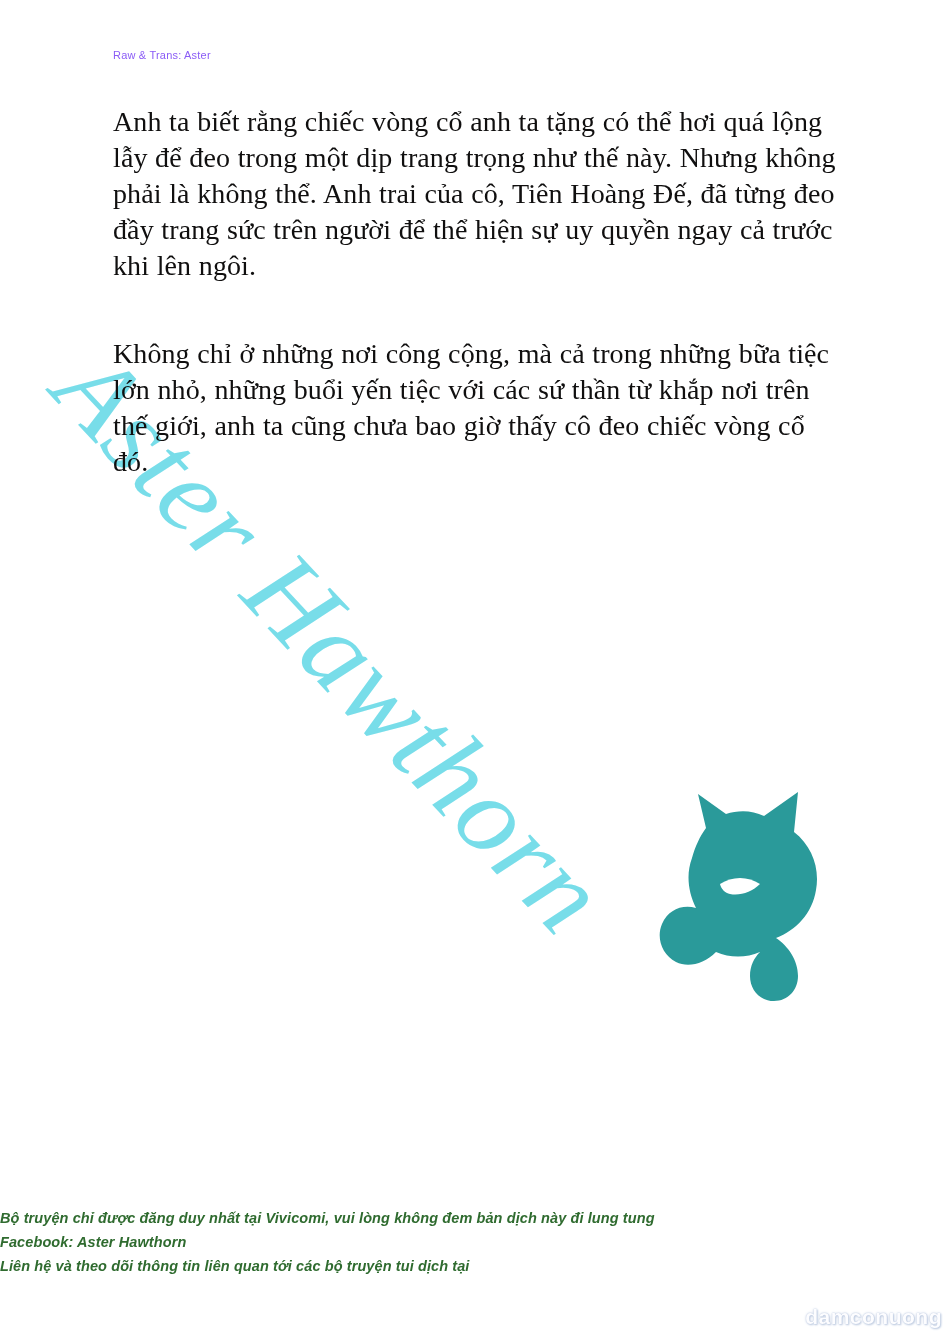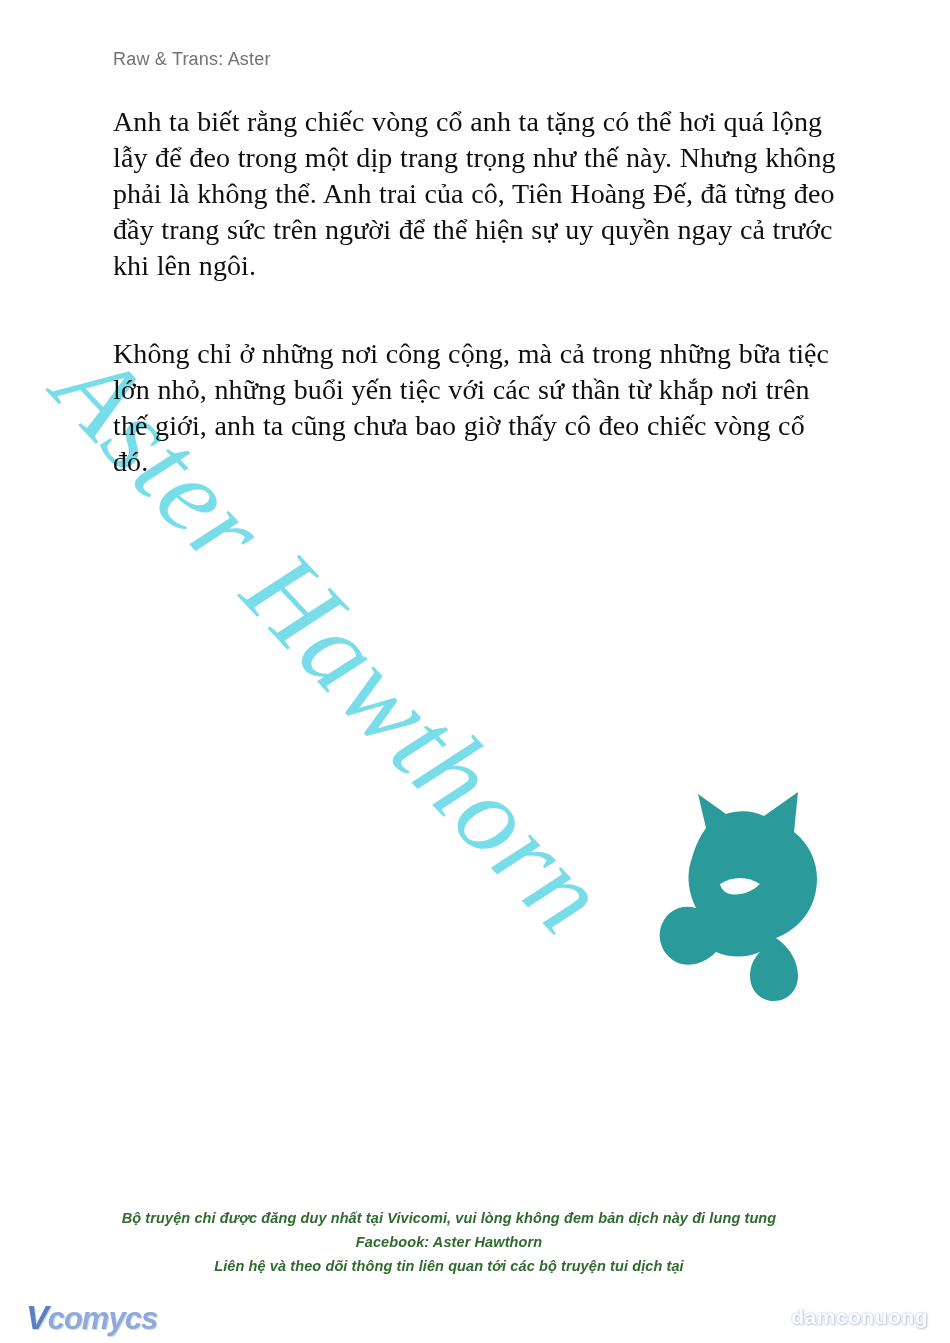--- a/index.html
+++ b/index.html
@@ -16,22 +16,22 @@
     height: 1343px;
     background: #ffffff;
     overflow: hidden;
   }
   
   .doc-header {
     position: absolute;
     left: 113px;
     top: 49px;
     font-family: "Liberation Sans", sans-serif;
-    font-size: 18px;
-    color: #737373;
+    font-size: 11px;
+    color: #8b5cf6;
     letter-spacing: 0.2px;
     white-space: nowrap;
   }
   
   .content {
     position: absolute;
     left: 113px;
     top: 104px;
     width: 730px;
     z-index: 3;
@@ -78,21 +78,21 @@
   }
   .wm-cat svg { display: block; width: 100%; height: 100%; }
 
   
   .note {
     position: absolute;
     left: 0;
     top: 1206px;
     width: 898px;
     z-index: 4;
-    text-align: center;
+    text-align: left;
     font-family: "Liberation Sans", sans-serif;
     font-weight: bold;
     font-style: italic;
     font-size: 14.5px;
     line-height: 24px;
     color: #2f6b2f;
     letter-spacing: 0.1px;
   }
   .note div { white-space: nowrap; }
 
@@ -119,21 +119,21 @@
     color: #8fa9d8;
     line-height: 44px;
     text-shadow: 1px 1px 0 #c9d6ec;
   }
   .logo .v-mark {
     color: #5a7fc4;
     font-size: 34px;
   }
   .brandmark {
     position: absolute;
-    right: 22px;
+    right: 8px;
     top: 1302px;
     z-index: 6;
     font-family: "Liberation Sans", sans-serif;
     font-size: 21px;
     font-weight: bold;
     letter-spacing: 0.5px;
     color: #fdfdff;
     text-shadow:
        0 0 1px #aebdd8,
        0 0 3px #cfd9ea,
@@ -186,17 +186,16 @@
   </div>
 
   <div class="note">
     <div>Bộ truyện chỉ được đăng duy nhất tại Vivicomi, vui lòng không đem bản dịch này đi lung tung</div>
     <div>Facebook: Aster Hawthorn</div>
     <div>Liên hệ và theo dõi thông tin liên quan tới các bộ truyện tui dịch tại</div>
   </div>
 
   <div class="bottom-bar"></div>
 
-  <div class="logo"><span class="v-mark">V</span><span>comycs</span></div>
 
   <div class="brandmark">damconuong</div>
 
 </div>
 
 </body></html>

